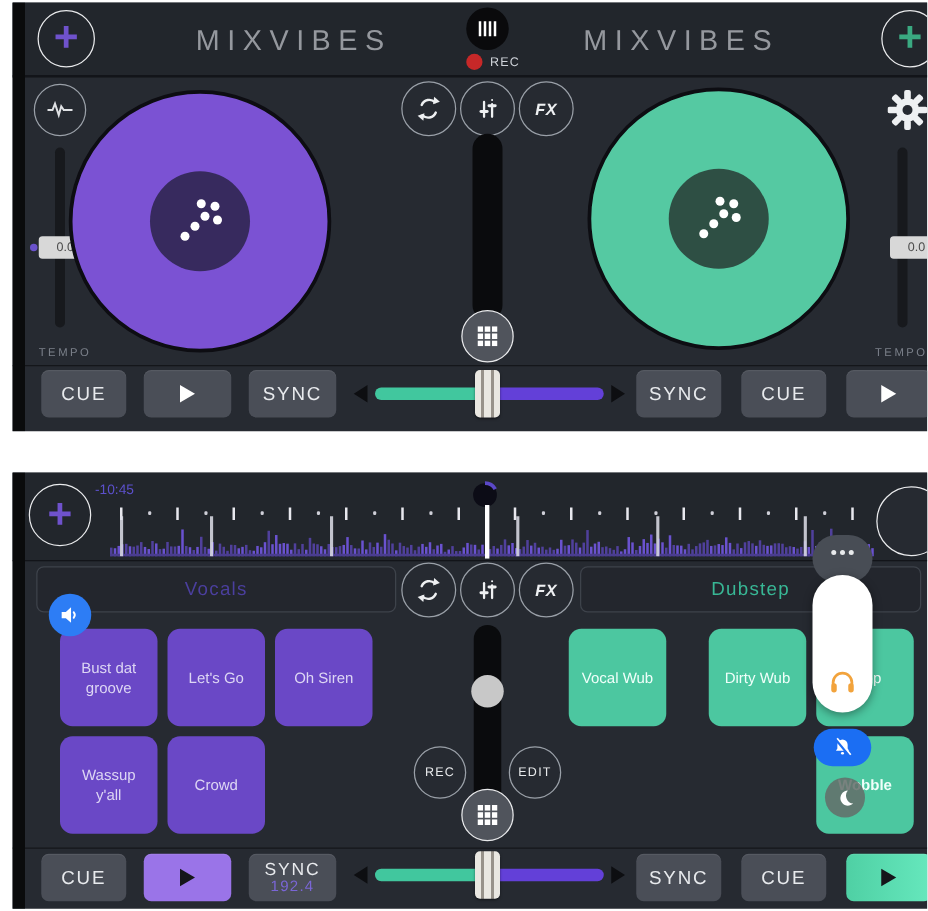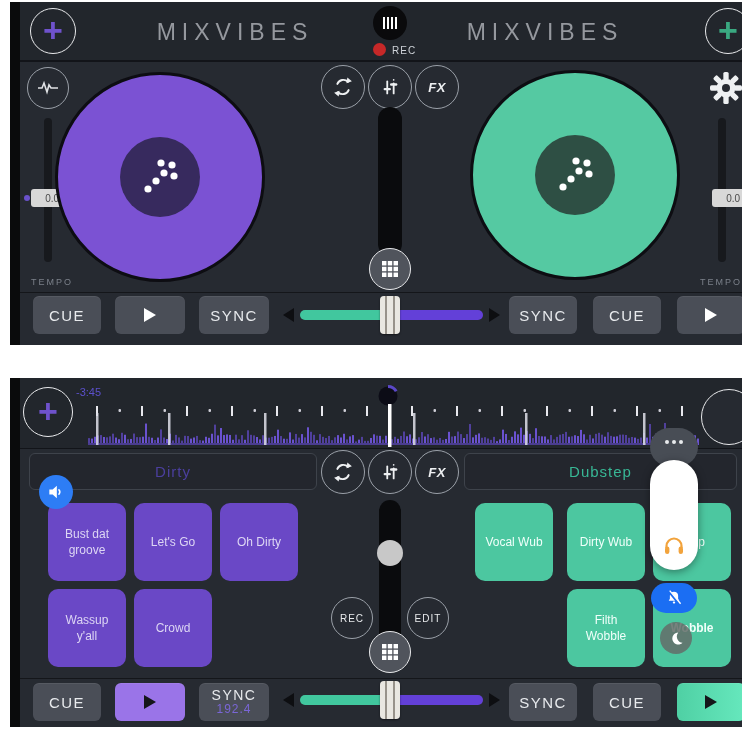--- a/index.html
+++ b/index.html
@@ -195,21 +195,21 @@
     </div>
   </div>
 
   <div class="panel panel-bottom">
     <div class="black-strip"></div>
 
     <div class="hdr" style="height:70px;border-bottom:1px solid #121419;"></div>
     <div class="cbtn ring-bright" style="left:13px;top:9px;width:50px;height:50px;z-index:5;">
       <span class="plus" style="color:#6f52cc;">+</span>
     </div>
-    <div class="track-time" style="left:66px;top:8px;">-3:45</div>
+    <div class="track-time" style="left:66px;top:8px;">-10:45</div>
     <div class="abs" style="left:366px;top:6px;">
       <svg width="24" height="24">
         <circle cx="12" cy="12" r="9.5" fill="#0c0c16"></circle>
         <path d="M12 2.5 a9.5 9.5 0 0 1 8.2 4.8" stroke="#5b48c8" stroke-width="3" fill="none"></path>
       </svg>
     </div>
     <svg id="wave-svg" class="abs" style="left:78px;top:26px;" width="654" height="43">
         <rect x="0" y="34.10519547325103" width="2" height="6.89480452674897" fill="#50409c"></rect>
         <rect x="3" y="34.58329903978052" width="2" height="6.416700960219479" fill="#6a52cf"></rect>
         <rect x="6" y="32.73629972565158" width="2" height="8.263700274348423" fill="#6a52cf"></rect>
@@ -445,21 +445,21 @@
         <rect x="8" y="9" width="2.5" height="32" fill="#dfe0ea" opacity="0.85"></rect>
         <rect x="80" y="9" width="2.5" height="32" fill="#dfe0ea" opacity="0.85"></rect>
         <rect x="176" y="9" width="2.5" height="32" fill="#dfe0ea" opacity="0.85"></rect>
         <rect x="325" y="9" width="2.5" height="32" fill="#dfe0ea" opacity="0.85"></rect>
         <rect x="437" y="9" width="2.5" height="32" fill="#dfe0ea" opacity="0.85"></rect>
         <rect x="555" y="9" width="2.5" height="32" fill="#dfe0ea" opacity="0.85"></rect>
         <rect x="300" y="0" width="3.5" height="43" fill="#ffffff"></rect>
       </svg>
     <div class="cbtn ring-bright" style="left:691px;top:11px;width:56px;height:56px;background:#262a31;"></div>
 
-    <div class="bank" style="left:19px;top:75px;width:288px;color:#4b3f9e;">Dirty</div>
+    <div class="bank" style="left:19px;top:75px;width:288px;color:#4b3f9e;">Vocals</div>
     <div class="cbtn" style="left:311px;top:72px;width:44px;height:44px;">
       <svg width="26" height="26" viewBox="0 0 24 24">
         <g stroke="#eef0f2" stroke-width="1.8" fill="none" stroke-linecap="round">
           <path d="M6.8 9.2 A6 6 0 0 1 16.6 7.2"></path>
             <path d="M17.2 14.8 A6 6 0 0 1 7.4 16.8"></path>
         </g>
         <polygon points="16,3.2 20.2,6.8 15.2,8.6" fill="#eef0f2"></polygon>
         <polygon points="8,20.8 3.8,17.2 8.8,15.4" fill="#eef0f2"></polygon>
       </svg>
     </div>
@@ -479,21 +479,21 @@
 
     <div class="spk" style="left:29px;top:97px;">
       <svg width="20" height="20" viewBox="0 0 24 24">
         <path d="M4 9v6h4l5 4.5v-15L8 9H4z" fill="#fff"></path>
         <path d="M15.5 9.3a4.2 4.2 0 0 1 0 5.4" stroke="#fff" stroke-width="1.8" fill="none" stroke-linecap="round"></path>
       </svg>
     </div>
 
     <div class="pad pad-l" style="left:38px;top:125px;">Bust dat groove</div>
     <div class="pad pad-l" style="left:124px;top:125px;">Let's Go</div>
-    <div class="pad pad-l" style="left:210px;top:125px;">Oh Dirty</div>
+    <div class="pad pad-l" style="left:210px;top:125px;">Oh Siren</div>
     <div class="pad pad-l" style="left:38px;top:211px;">Wassup y'all</div>
     <div class="pad pad-l" style="left:124px;top:211px;">Crowd</div>
 
     <div class="vslider" style="left:369px;top:122px;height:152px;width:22px;"></div>
     <div class="abs" style="left:367px;top:162px;width:26px;height:26px;border-radius:50%;background:#c8c8c8;"></div>
     <div class="cbtn" style="left:321px;top:219px;width:42px;height:42px;">
       <span class="small-cbtn-lbl">REC</span>
     </div>
     <div class="cbtn" style="left:397px;top:219px;width:42px;height:42px;">
       <span class="small-cbtn-lbl">EDIT</span>
@@ -505,24 +505,23 @@
           <rect x="13" y="0" width="5" height="5"></rect>
         <rect x="0" y="6.5" width="5" height="5"></rect>
           <rect x="6.5" y="6.5" width="5" height="5"></rect>
           <rect x="13" y="6.5" width="5" height="5"></rect>
         <rect x="0" y="13" width="5" height="5"></rect>
           <rect x="6.5" y="13" width="5" height="5"></rect>
           <rect x="13" y="13" width="5" height="5"></rect>
       </svg>
     </div>
 
-    <div class="pad pad-r" style="left:465px;top:125px;">Vocal Wub</div>
+    <div class="pad pad-r" style="left:445px;top:125px;">Vocal Wub</div>
     <div class="pad pad-r" style="left:557px;top:125px;">Dirty Wub</div>
     <div class="pad pad-r" style="left:643px;top:125px;">Drop</div>
-    <div class="pad pad-r" style="left:557px;top:211px;">Filth Wobble</div>
     <div class="pad pad-r" style="left:643px;top:211px;font-weight:bold;">Wobble</div>
 
     <div class="ovl-cap" style="left:640px;top:50px;">
       <span class="dots">
           <i></i>
           <i></i>
           <i></i>
         </span>
     </div>
     <div class="ovl-body" style="left:640px;top:82px;">

